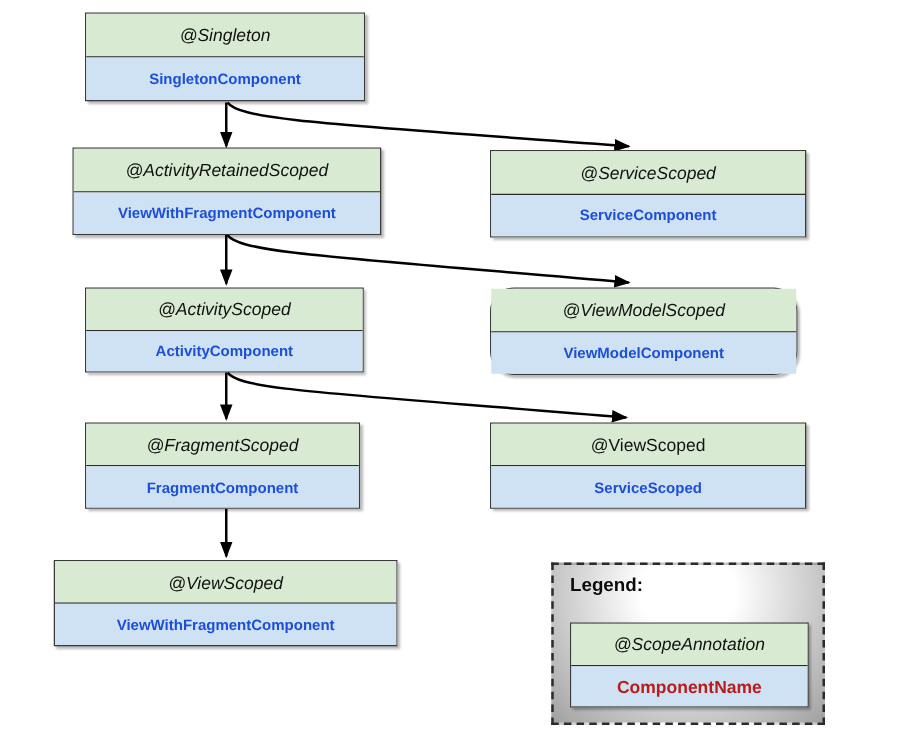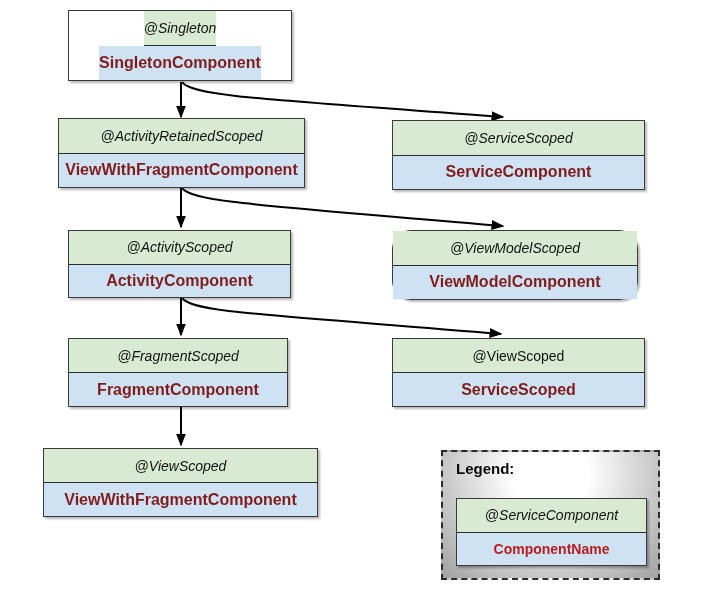--- a/index.html
+++ b/index.html
@@ -37,26 +37,26 @@
     color: #111;
     border-bottom: 1.5px solid #2b2b2b;
   }
   .node .scope.upright { font-style: normal; }
   .node .comp {
     flex: 1;
     background: #cfe2f3;
     display: flex;
     align-items: center;
     justify-content: center;
-    font-size: 16px;
+    font-size: 12px;
     font-weight: bold;
-    color: #7f1d1d;
+    color: #1d4ed8;
   }
   
-  .n-singleton          { left: 68px;  top: 10px;  width: 224px; height: 71px; align-items: center; }
+  .n-singleton          { left: 68px;  top: 10px;  width: 224px; height: 71px; }
   .n-activity-retained  { left: 58px;  top: 118px; width: 247px; height: 70px; }
   .n-service            { left: 392px; top: 120px; width: 253px; height: 70px; }
   .n-activity           { left: 68px;  top: 230px; width: 223px; height: 68px; }
   .n-view-model         { left: 392px; top: 230px; width: 246px; height: 70px; border-radius: 19px; }
   .n-fragment           { left: 68px;  top: 338px; width: 220px; height: 69px; }
   .n-view               { left: 392px; top: 338px; width: 253px; height: 69px; }
   .n-view-with-fragment { left: 43px;  top: 448px; width: 275px; height: 69px; }
 
   .legend {
     position: absolute;
@@ -153,18 +153,18 @@
   </div>
 
   <div class="node n-view-with-fragment">
     <div class="scope">@ViewScoped</div>
     <div class="comp">ViewWithFragmentComponent</div>
   </div>
 
   <div class="legend">
     <div class="legend-title">Legend:</div>
     <div class="legend-node">
-      <div class="scope">@ServiceComponent</div>
+      <div class="scope">@ScopeAnnotation</div>
       <div class="comp">ComponentName</div>
     </div>
   </div>
 
 </div>
 
 </body></html>

